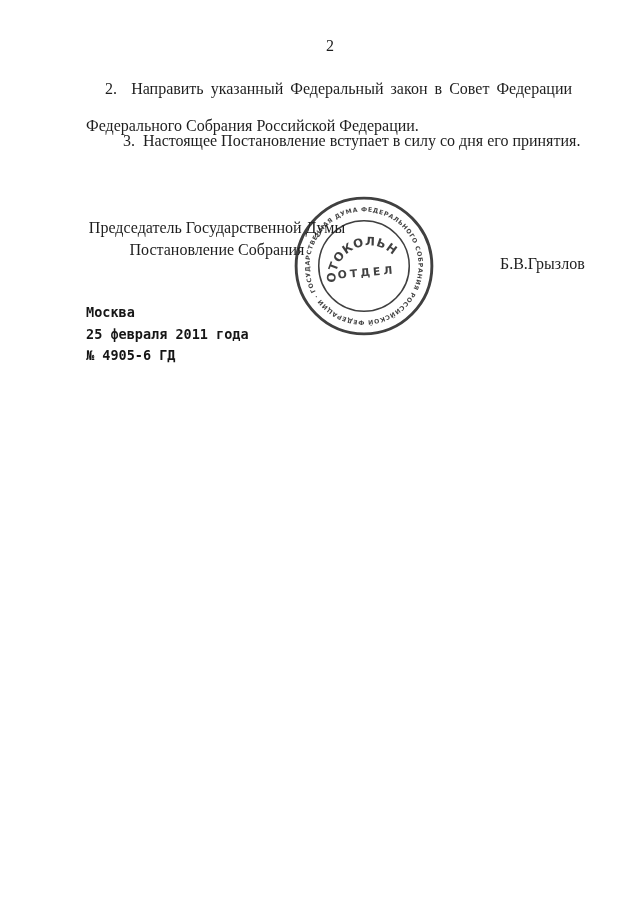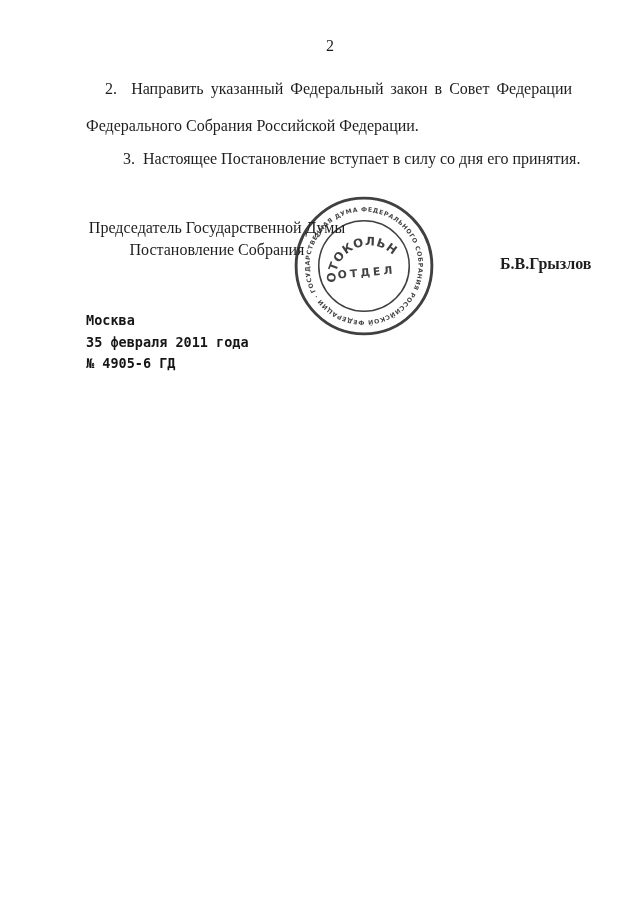--- a/index.html
+++ b/index.html
@@ -20,36 +20,35 @@
   }
   .para-line { font-size: 16px; white-space: nowrap; }
   .p2-line1 {
     top: 80px; left: 105px; width: 467px;
     text-align: justify;
     text-align-last: justify;
     white-space: normal;
     font-size: 16px;
   }
   .p2-line2 { top: 117px; left: 86px; }
-  .p3-line1 { top: 150px; left: 123px; }
+  .p3-line1 { top: 132px; left: 123px; }
   .signature-title {
     top: 217px; left: 86px; width: 262px;
     text-align: center;
     font-size: 16px;
     line-height: 22px;
   }
   .signature-title div { white-space: nowrap; }
   .signature-name {
     top: 255px; left: 500px;
     font-size: 16px;
     white-space: nowrap;
-    font-weight: bold;
   }
   .footer-block {
-    top: 310px; left: 86px;
+    top: 302px; left: 86px;
     font-family: "DejaVu Sans Mono", monospace;
     font-weight: bold;
     font-size: 13.5px;
     line-height: 21.5px;
     color: #161616;
     white-space: nowrap;
   }
   .stamp-wrap {
     top: 194px; left: 292px;
     width: 144px; height: 144px;
@@ -100,17 +99,17 @@
       </g>
 
       <g transform="rotate(-5 70 70)">
         <text x="72" y="80" text-anchor="middle" font-size="10.5" font-weight="bold" letter-spacing="3">ОТДЕЛ</text>
       </g>
     </svg>
   </div>
 
   <div class="abs footer-block">
     <div>Москва</div>
-    <div>35 февраля 2011 года</div>
+    <div>25 февраля 2011 года</div>
     <div>№ 4905-6 ГД</div>
   </div>
 
 </div>
 
 </body></html>

